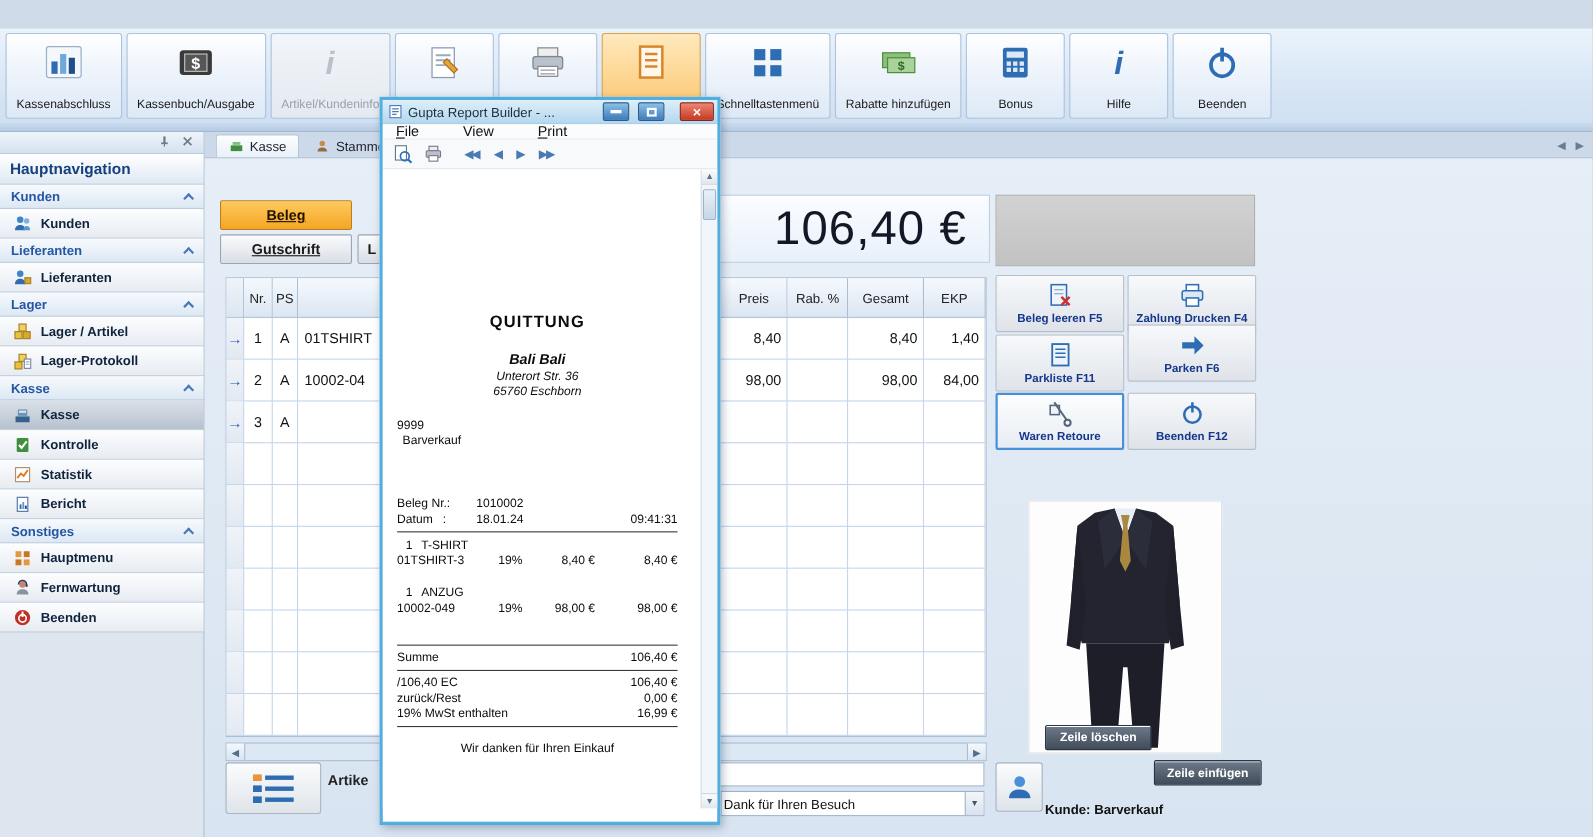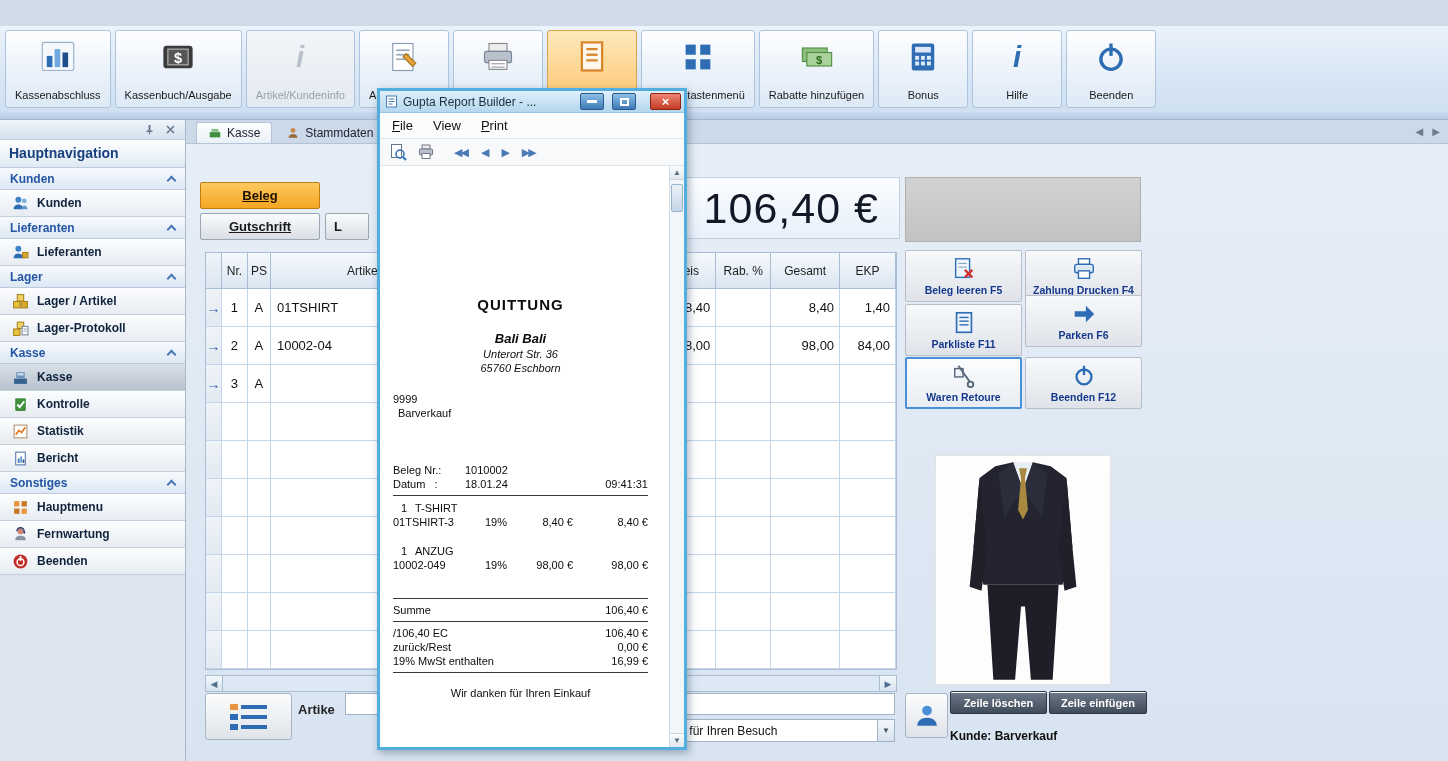--- a/index.html
+++ b/index.html
@@ -141,33 +141,33 @@
     background:linear-gradient(#fbfcfd,#dfe4ea); border:1px solid #aab4c0; border-radius:3px;
     display:flex; align-items:center; justify-content:center; cursor:pointer; }
   .person-btn svg { width:26px; height:26px; }
   .row-action { height:23px; background:linear-gradient(#6b7avg,#3f4a58); background:linear-gradient(#6e7a8a,#414c5a);
     border:1px solid #2c3642; border-radius:2px; color:#fff; font-size:11px; font-weight:bold;
     display:flex; align-items:center; justify-content:center; cursor:pointer; box-shadow:0 1px 0 #fff inset; }
   .kunde-label { left:764px; top:585px; font-size:12px; font-weight:bold; color:#111; }
 
   
   .dialog { position:absolute; left:345px; top:88px; width:310px; height:662px;
-    border:3px solid #52aede; background:#fff; z-index:50; box-shadow:2px 3px 8px rgba(20,40,70,.35);margin-left:32px; }
+    border:3px solid #52aede; background:#fff; z-index:50; box-shadow:2px 3px 8px rgba(20,40,70,.35); }
   .d-title { height:22px; background:linear-gradient(#ddeffa,#b5d7ee); display:flex; align-items:center;
     padding:0 3px 0 5px; gap:5px; border-bottom:1px solid #9cc3e0; }
   .d-title .d-ico svg { width:13px; height:13px; display:block; }
   .d-text { font-size:12px; color:#17303f; white-space:nowrap; overflow:hidden; flex:1; }
   .d-btn { width:24px; height:17px; border:1px solid #2a5a8a; border-radius:2px;
     background:linear-gradient(#8cc0e8,#3d7ab8); display:flex; align-items:center; justify-content:center; cursor:pointer; }
   .d-btn + .d-btn { margin-left:3px; }
   .d-btn.close { width:31px; margin-left:9px; background:linear-gradient(#ef8573,#c23a22); border-color:#8a2314;
     color:#fff; font-size:13px; font-weight:bold; line-height:1; }
   .glyph-min { width:10px; height:3px; background:#fff; }
   .glyph-max { width:9px; height:8px; border:2px solid #fff; }
-  .d-menu { height:26px; display:flex; align-items:center; gap:20px; padding-left:12px;
+  .d-menu { height:14px; display:flex; align-items:center; gap:40px; padding-left:12px;
     font-size:13px; color:#101010; border-bottom:1px solid #e4e8ec; background:#fbfcfd; }
   .d-menu span { cursor:pointer; }
   .d-tools { height:27px; display:flex; align-items:center; gap:8px; padding-left:8px;
     border-bottom:1px solid #dfe4e9; background:#f7f9fb; }
   .d-tools .t-ico { width:20px; height:20px; display:flex; align-items:center; justify-content:center; cursor:pointer; }
   .d-tools .t-ico svg { width:18px; height:18px; }
   .nav-arrows { display:flex; gap:14px; margin-left:10px; color:#4a7ab5; font-size:11px; }
   .nav-arrows span { cursor:pointer; letter-spacing:-2px; }
   .d-body { position:relative; height:581px; background:#fff; overflow:hidden; }
   .d-scroll { position:absolute; right:0; top:0; bottom:0; width:15px; background:#f2f6fa; border-left:1px solid #d4dce4; }
@@ -687,21 +687,21 @@
         <path d="M132 22 L138 92 L142 132 L130 136 L124 96 Z" fill="#1f2029"></path>
       </svg>
     </div>
 
     <div class="abs person-btn">
       <svg viewBox="0 0 24 24">
           <circle cx="12" cy="7" r="4.5" fill="#4a90d9"></circle>
           <path d="M3 21c0-5 4-7.5 9-7.5s9 2.5 9 7.5z" fill="#2e6db4"></path>
         </svg>
     </div>
-    <div class="abs row-action" style="left:764px; top:547px; width:97px;">Zeile löschen</div>
+    <div class="abs row-action" style="left:764px; top:515px; width:97px;">Zeile löschen</div>
     <div class="abs row-action" style="left:863px; top:547px; width:98px;">Zeile einfügen</div>
     <div class="abs kunde-label">Kunde: Barverkauf</div>
   </div>
 
   <div class="dialog">
     <div class="d-title">
       <span class="d-ico">
           <svg viewBox="0 0 13 13">
             <rect x="1.5" y="1" width="10" height="11" fill="#fff" stroke="#4a7ab5"></rect>
             <line x1="3.5" y1="4" x2="9.5" y2="4" stroke="#4a7ab5"></line>

